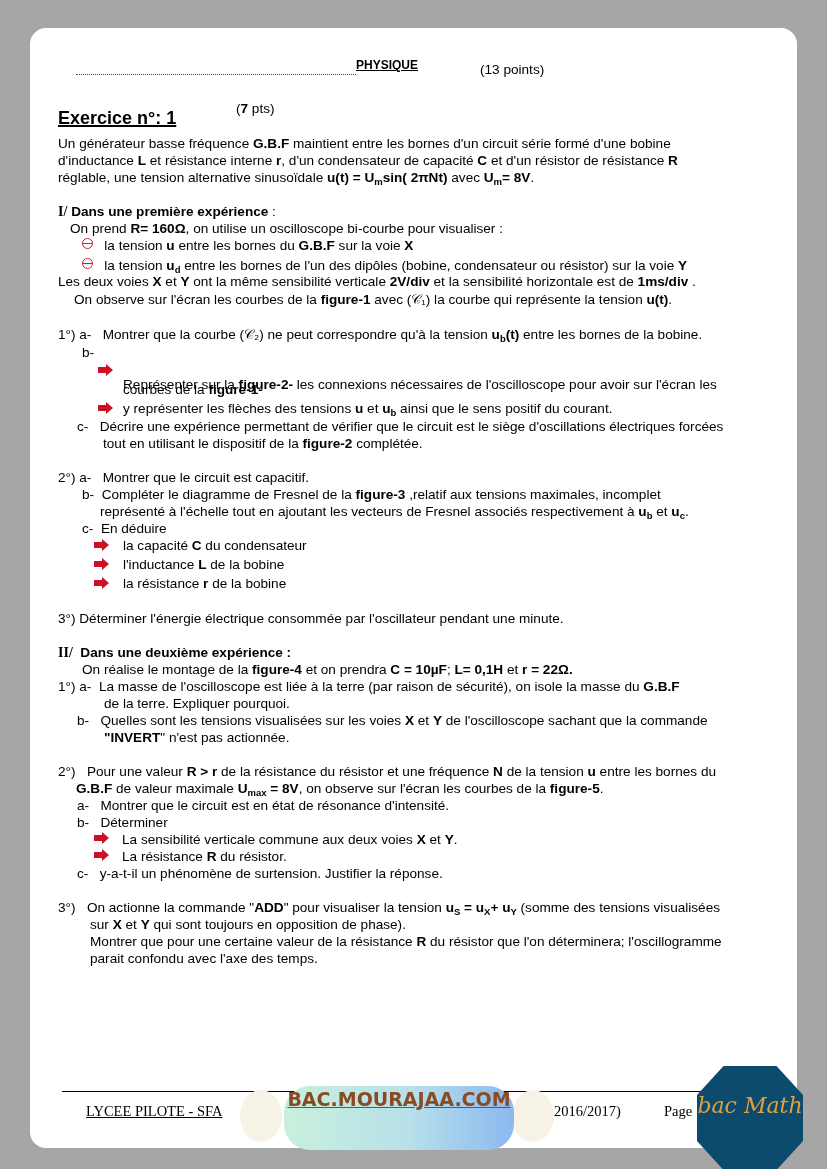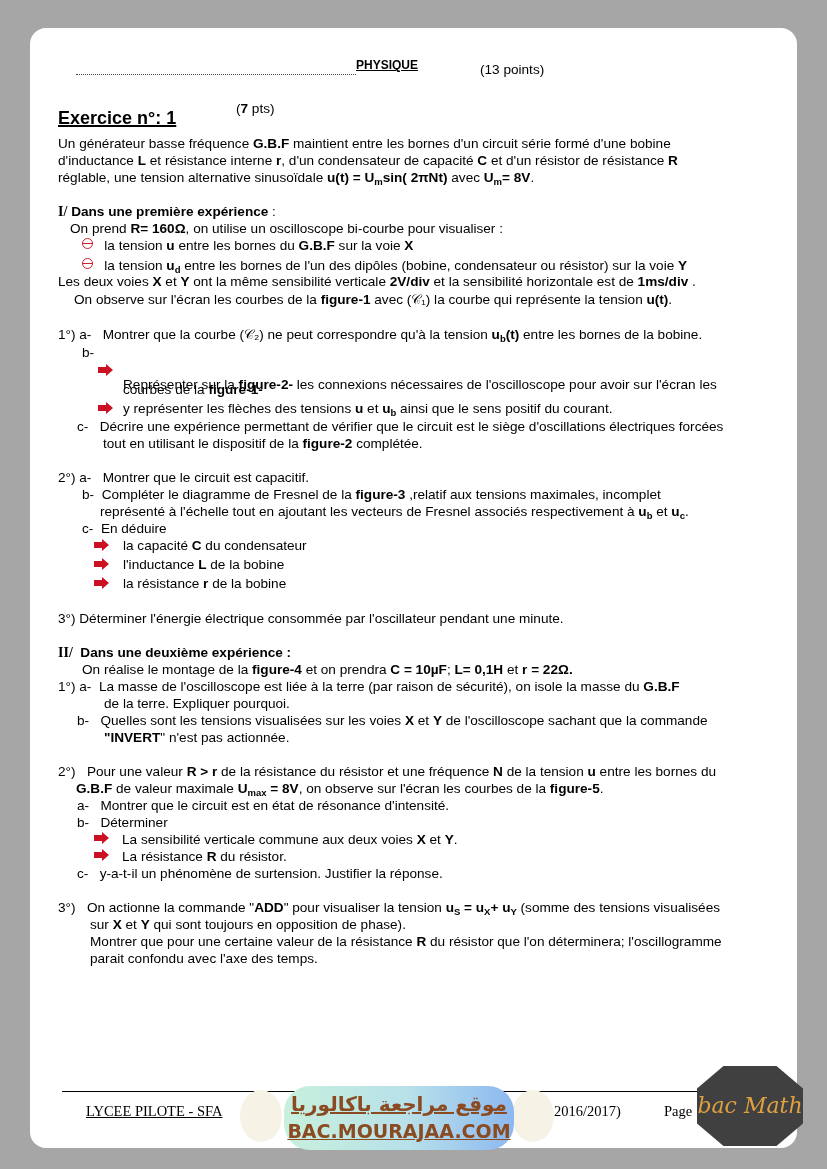--- a/index.html
+++ b/index.html
@@ -47,22 +47,22 @@
     background:linear-gradient(90deg,#c8f0dc 0%,#b7e0ea 55%,#8cb8f0 100%);
     text-align:center;
   }
   .badge .ar { font-size:20px; font-weight:bold; color:#8a4a22; text-decoration:underline; line-height:28px; margin-top:4px; display:block; font-family:"DejaVu Sans", sans-serif;}
   .badge .lat { font-size:19px; font-weight:bold; color:#8a4a22; text-decoration:underline; line-height:26px; display:block; font-family:"DejaVu Sans", sans-serif;}
   .logo-circle {
     position:absolute; width:42px; height:52px; border-radius:50%;
     background:#f6f3e6;
   }
   .octagon {
-    position:absolute; left:697px; top:1066px; width:106px; height:80px;
-    background:#404040;
+    position:absolute; left:697px; top:1066px; width:106px; height:104px;
+    background:#0c4a6e;
     clip-path:polygon(25% 0,75% 0,100% 28%,100% 72%,75% 100%,25% 100%,0 72%,0 28%);
     text-align:center;
   }
   .octagon span { font-family:"DejaVu Serif", serif; font-style:italic; color:#e0a040; font-size:22px; line-height:80px; }
 </style>
 </head>
 <body>
 
 <div class="frame"></div>
 <div class="page"></div>
@@ -146,17 +146,16 @@
 
 <div class="footer-line"></div>
 <div class="abs footer-text" style="left:86px;top:1103px;text-decoration:underline;">LYCEE PILOTE - SFA</div>
 <div class="abs footer-text" style="left:554px;top:1103px;">2016/2017)</div>
 <div class="abs footer-text" style="left:664px;top:1103px;">Page</div>
 
 <div class="logo-circle" style="left:240px;top:1090px;"></div>
 <div class="logo-circle" style="left:512px;top:1090px;"></div>
 
 <div class="badge">
-  <span class="ar" dir="rtl">موقع مراجعة  باكالوريا</span>
   <span class="lat">BAC.MOURAJAA.COM</span>
 </div>
 
 <div class="octagon"><span>bac Math</span></div>
 
 </body></html>

